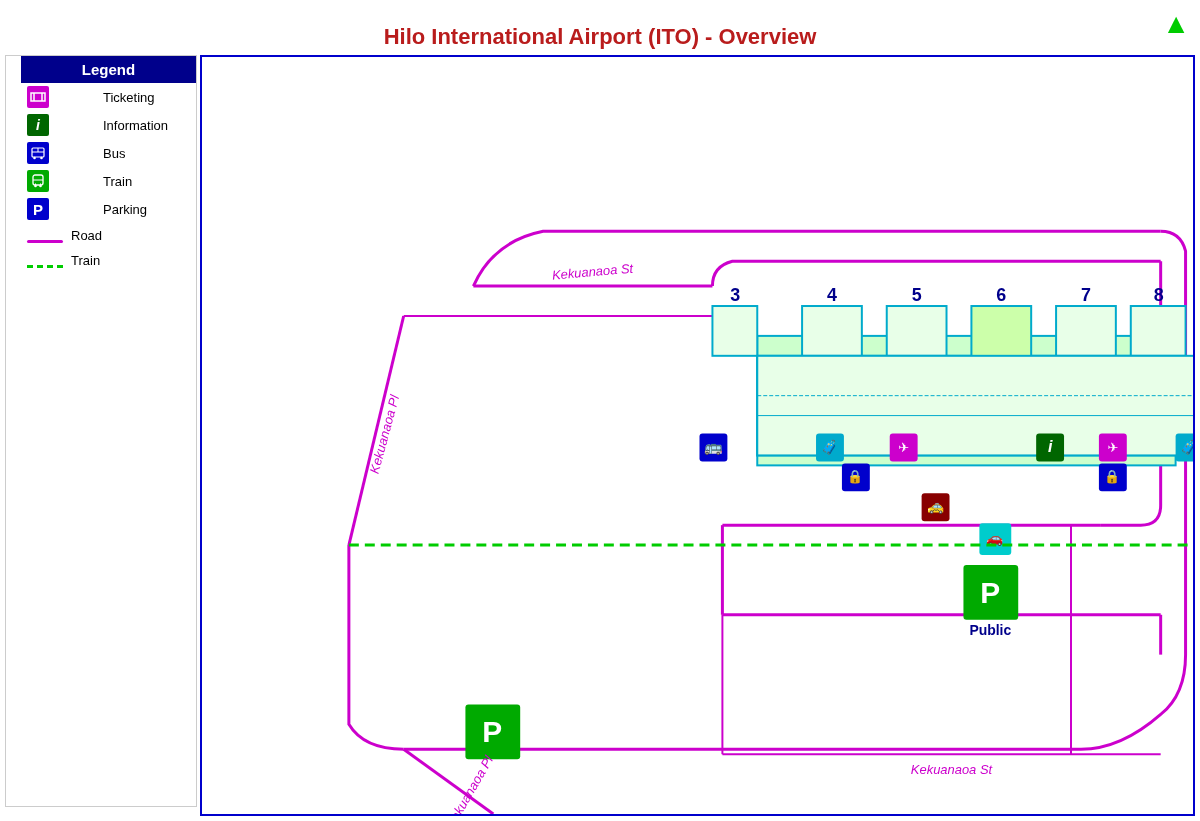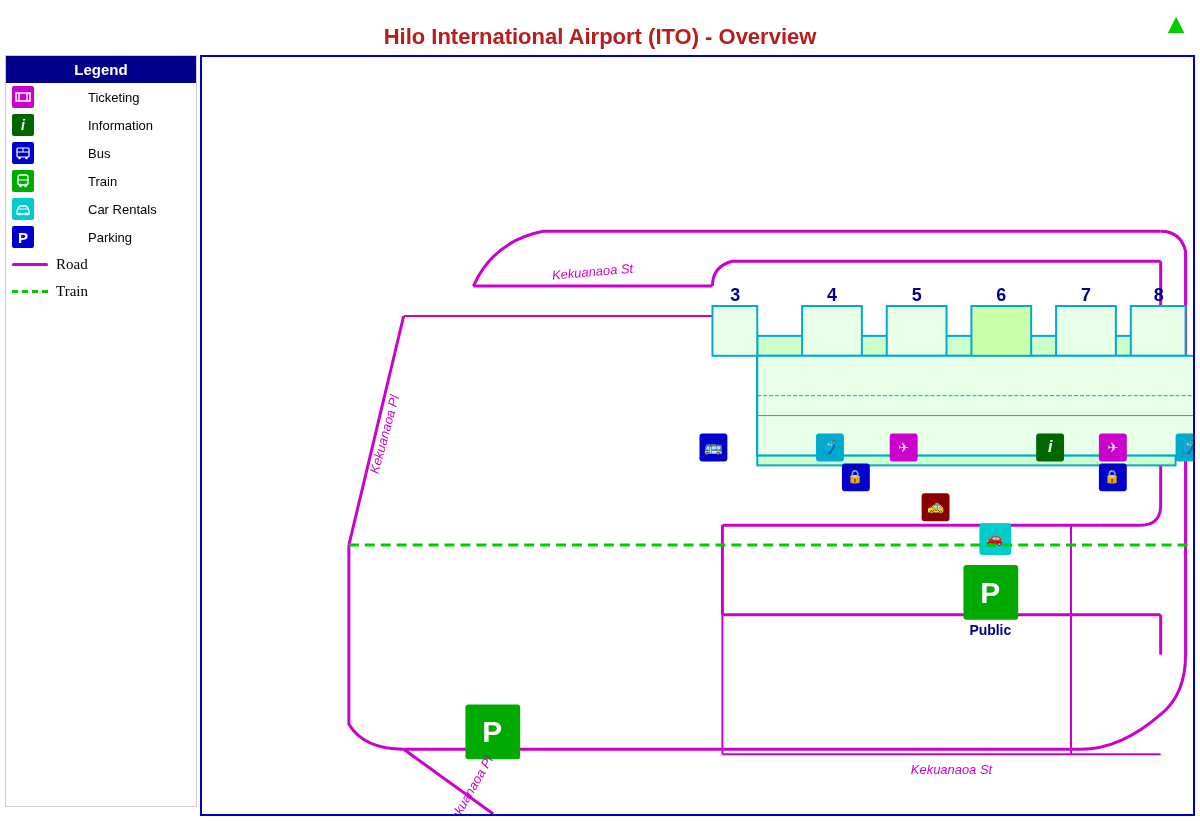--- a/index.html
+++ b/index.html
@@ -44,20 +44,21 @@
     }
 
     
     #legend {
       position: absolute;
       top: 55px;
       left: 5px;
       width: 192px;
       bottom: 14px;
       border: 1px solid #ccc;
+      padding-left: 15px;
     }
 
     #legend-title {
       background: #00008B;
       color: #fff;
       font-weight: bold;
       font-size: 15px;
       text-align: center;
       padding: 5px 0;
     }
@@ -80,24 +81,23 @@
       align-items: center;
       justify-content: center;
       color: #fff;
       font-size: 12px;
       font-weight: bold;
       border-radius: 2px;
     }
 
     .legend-line {
       display: flex;
-      align-items: center;
+      align-items: flex-end;
       padding: 5px 6px;
-      font-size: 15px;
-      font-family: Liberation Serif, serif;
+      font-size: 13px;
     }
 
     .legend-line-symbol {
       width: 36px;
       height: 4px;
       margin-right: 8px;
       flex-shrink: 0;
     }
 
     
@@ -155,31 +155,20 @@
           <line x1="3" y1="7" x2="13" y2="7" stroke="white" stroke-width="1"></line>
           <circle cx="5.5" cy="13" r="1.3" fill="white"></circle>
           <circle cx="10.5" cy="13" r="1.3" fill="white"></circle>
           <line x1="5.5" y1="12" x2="5.5" y2="10.5" stroke="white" stroke-width="1"></line>
           <line x1="10.5" y1="12" x2="10.5" y2="10.5" stroke="white" stroke-width="1"></line>
         </svg>
     </div>
     <span>Train</span>
   </div>
 
-  <div class="legend-item">
-    <div class="legend-icon" style="background:#00cccc;">
-      <svg width="16" height="16" viewBox="0 0 16 16">
-          <path d="M2 10 L3 7 L5 5 L11 5 L13 7 L14 10 L14 13 L2 13 Z" fill="none" stroke="white" stroke-width="1.3"></path>
-          <circle cx="4.5" cy="13" r="1.5" fill="white"></circle>
-          <circle cx="11.5" cy="13" r="1.5" fill="white"></circle>
-          <line x1="3" y1="8" x2="13" y2="8" stroke="white" stroke-width="1"></line>
-        </svg>
-    </div>
-    <span>Car Rentals</span>
-  </div>
 
   <div class="legend-item">
     <div class="legend-icon" style="background:#0000cc; font-size:15px; font-weight:bold;">P</div>
     <span>Parking</span>
   </div>
 
   <div class="legend-line">
     <div class="legend-line-symbol" style="background:#cc00cc; height:3px; border-radius:2px;"></div>
     <span>Road</span>
   </div>

